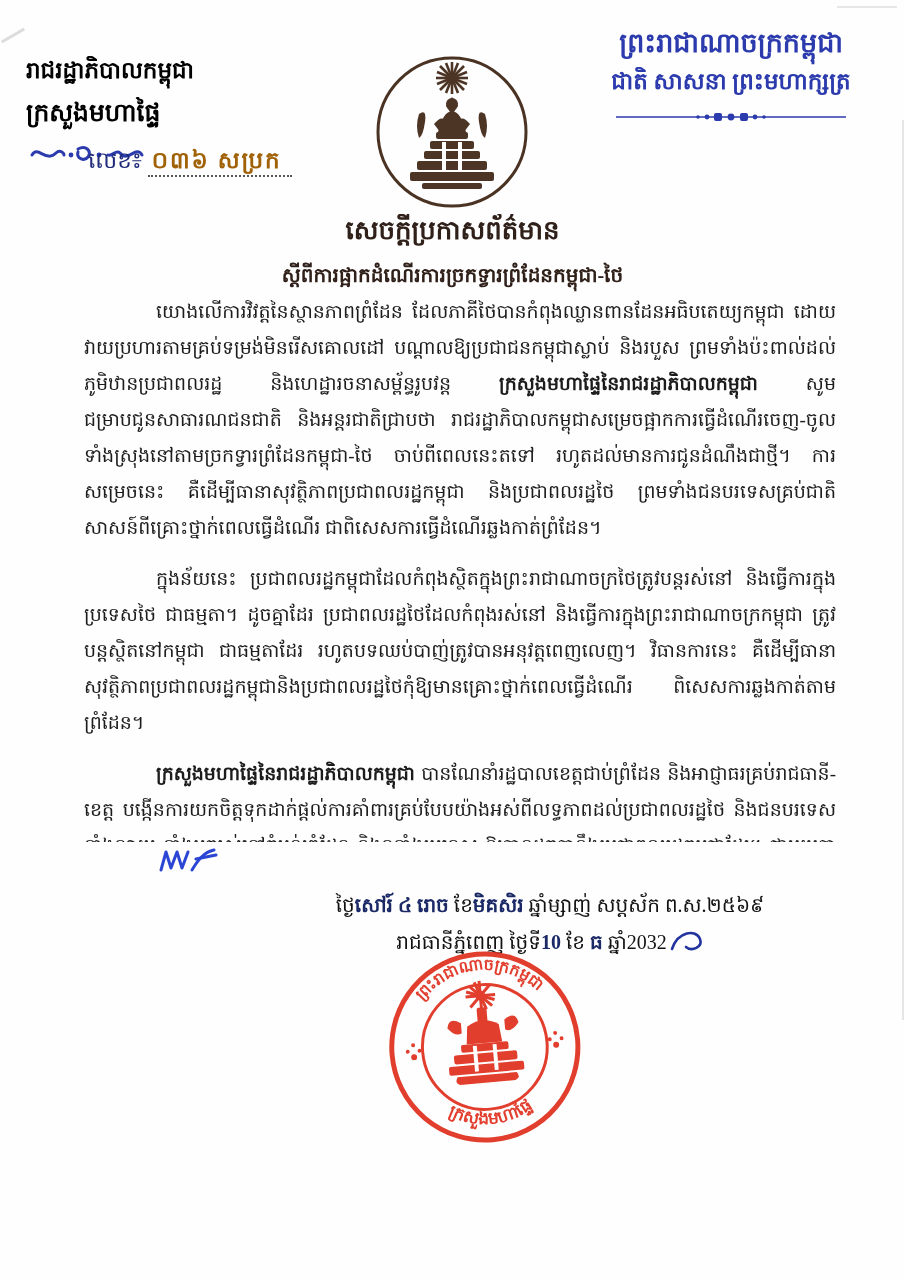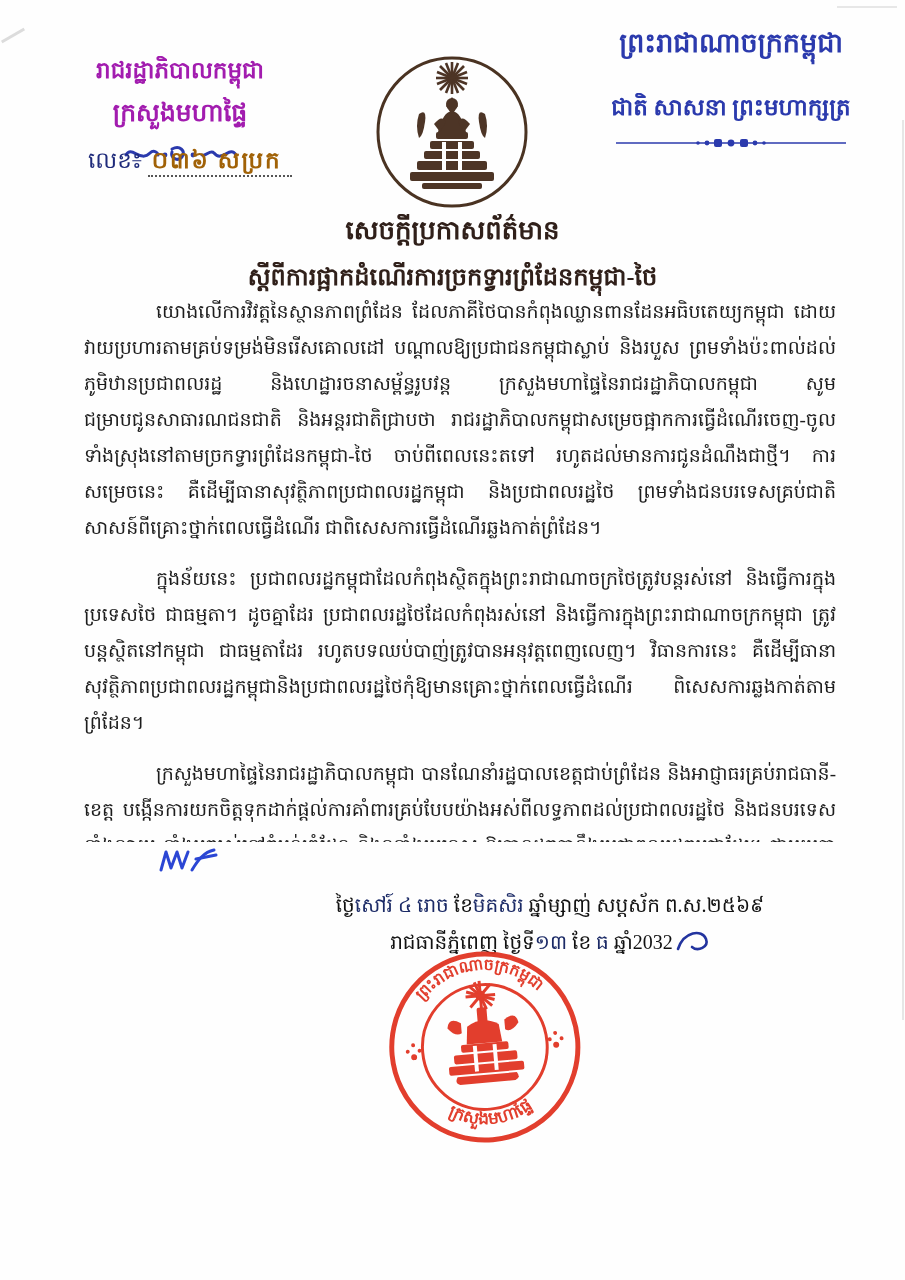--- a/index.html
+++ b/index.html
@@ -8,53 +8,53 @@
     background:#fefefe;overflow:hidden;
     font-family:"Liberation Serif","DejaVu Serif",serif;color:#1c1c1c;
     box-shadow:0 0 4px rgba(0,0,0,.25);
   }
   
   .scan-edge-right{position:absolute;right:1px;top:120px;width:2px;height:900px;background:rgba(120,120,120,.18);}
   .scan-mark-tl{position:absolute;left:0;top:34px;width:26px;height:3px;background:rgba(120,120,120,.25);transform:rotate(-30deg);}
   .scan-mark-tr{position:absolute;right:8px;top:6px;width:60px;height:2px;background:rgba(140,140,140,.2);}
 
   
-  .lh-left{position:absolute;left:26px;top:56px;width:308px;text-align:center;color:#a21caf;}
+  .lh-left{position:absolute;left:26px;top:56px;width:308px;color:#000000;}
   .lh-left .l1{font-size:23px;font-weight:bold;white-space:nowrap;}
   .lh-left .l2{font-size:25px;font-weight:bold;margin-top:8px;white-space:nowrap;}
   .lh-left .divider{margin-top:10px;}
   .lh-right{position:absolute;left:566px;top:26px;width:330px;text-align:center;color:#2b3aad;}
   .lh-right .l1{font-size:27px;font-weight:bold;white-space:nowrap;}
-  .lh-right .l2{font-size:23px;font-weight:bold;margin-top:28px;white-space:nowrap;}
+  .lh-right .l2{font-size:23px;font-weight:bold;margin-top:2px;white-space:nowrap;}
   .lh-right .divider{margin-top:10px;}
   .overflow-center{overflow:hidden;}
 
   .emblem{position:absolute;left:372px;top:44px;}
 
   .ref-line{position:absolute;left:88px;top:146px;font-size:23px;color:#1e2a7a;white-space:nowrap;}
   .ref-num{color:#a16207;font-weight:bold;border-bottom:2px dotted #555;padding:0 10px 2px 4px;letter-spacing:2px;}
 
   .titles{position:absolute;left:0;top:214px;width:100%;text-align:center;color:#30201a;}
   .titles .t1{font-size:26px;font-weight:bold;white-space:nowrap;overflow:hidden;}
-  .titles .t2{font-size:24px;font-weight:bold;margin-top:10px;white-space:nowrap;overflow:hidden;}
+  .titles .t2{font-size:20px;font-weight:bold;margin-top:10px;white-space:nowrap;overflow:hidden;}
 
   .doc-body{
     position:absolute;left:84px;top:294px;width:752px;height:548px;overflow:hidden;
     font-size:19px;line-height:36px;text-align:justify;
   }
   .para{margin:0 0 15px 0;text-indent:72px;}
-  .b{font-weight:normal;}
+  .b{font-weight:bold;}
 
   .closing{position:absolute;left:84px;top:846px;width:752px;font-size:19px;white-space:nowrap;overflow:hidden;}
   .closing .indent{display:inline-block;width:72px;}
   .sig-scribble{display:inline-block;vertical-align:-6px;margin-left:2px;}
 
   .dateline{position:absolute;left:230px;top:892px;width:640px;text-align:center;font-size:20px;color:#111;}
   .dateline .dl2{margin-top:7px;}
-  .hw{color:#1b2a66;font-weight:normal;}
+  .hw{color:#1b2a66;font-weight:bold;}
   .flourish{display:inline-block;vertical-align:-4px;margin-left:3px;}
 
   .stamp{position:absolute;left:386px;top:948px;transform:rotate(-5deg);opacity:.93;}
 </style>
 </head>
 <body>
 
 <div class="page">
 
   <div class="scan-edge-right"></div>
@@ -164,21 +164,21 @@
           <path d="M3,24 L8,6 L13,22 L19,6 L24,22 L30,6"></path>
           <path d="M34,24 C40,14 46,6 56,4"></path>
           <path d="M38,13 L58,9"></path>
         </g>
       </svg>
     </span>
   </div>
 
   <div class="dateline">
     <div class="dl1"><span>ថ្ងៃ</span><span class="hw">សៅរ៍ ៤ រោច</span><span> ខែ</span><span class="hw">មិគសិរ</span><span> ឆ្នាំម្សាញ់ សប្តស័ក ព.ស.២៥៦៩</span></div>
-    <div class="dl2"><span>រាជធានីភ្នំពេញ ថ្ងៃទី</span><span class="hw">១៣</span><span> ខែ </span><span class="hw">ធ</span><span> ឆ្នាំ2032</span><span class="flourish">
+    <div class="dl2"><span>រាជធានីភ្នំពេញ ថ្ងៃទី</span><span class="hw">10</span><span> ខែ </span><span class="hw">ធ</span><span> ឆ្នាំ2032</span><span class="flourish">
         <svg width="34" height="24" viewBox="0 0 34 24">
           <path d="M2,20 C8,2 26,0 30,10 C33,18 22,23 16,18" stroke="#23349f" stroke-width="2.6" fill="none" stroke-linecap="round"></path>
         </svg>
       </span></div>
   </div>
 
   <div class="stamp" role="img" aria-label="ministry-red-seal">
     <svg width="198" height="198" viewBox="0 0 200 200">
       <g fill="none" stroke="#e0301e">
         <circle cx="100" cy="100" r="94" stroke-width="5"></circle>

